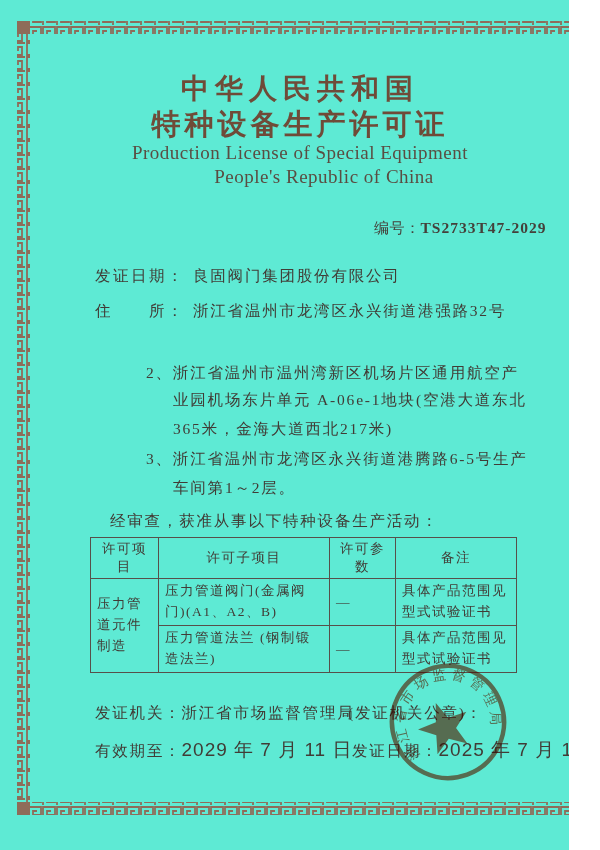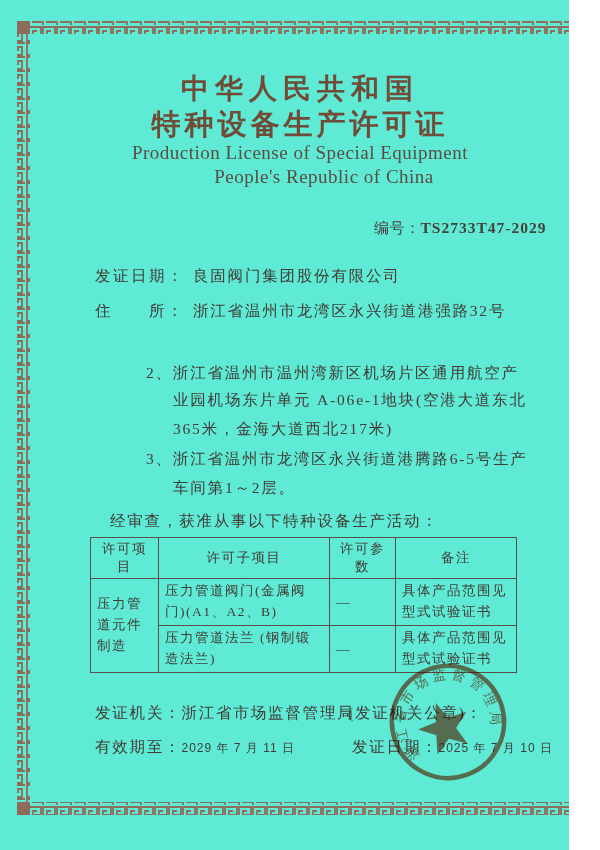--- a/index.html
+++ b/index.html
@@ -65,21 +65,21 @@
     overflow:hidden;
   }
   table.lic th{height:24px;text-align:center;}
   table.lic td{height:42px;text-align:left;vertical-align:middle;line-height:1.55;}
   td.cell-item{text-align:left;letter-spacing:2.5px;margin-left:6px;}
   td.cell-param{vertical-align:top;padding-top:6px;letter-spacing:0;}
   .col1{width:68px;}.col2{width:171px;}.col3{width:66px;}.col4{width:121px;}
 
   
   .footer-line{font-size:15.5px;color:#413c36;letter-spacing:1.8px;}
-  .date-val{font-family:"Liberation Sans","DejaVu Sans",sans-serif;font-size:12px;letter-spacing:1px;}
+  .date-val{font-family:"Liberation Sans","DejaVu Sans",sans-serif;font-size:19px;letter-spacing:1px;}
 
   
   .seal{position:absolute;left:383px;top:657px;z-index:3;opacity:0.82;mix-blend-mode:multiply;pointer-events:none;}
 </style>
 </head>
 <body>
 
 <div class="page">
 
   <svg class="border-svg" width="600" height="850" aria-hidden="true">

